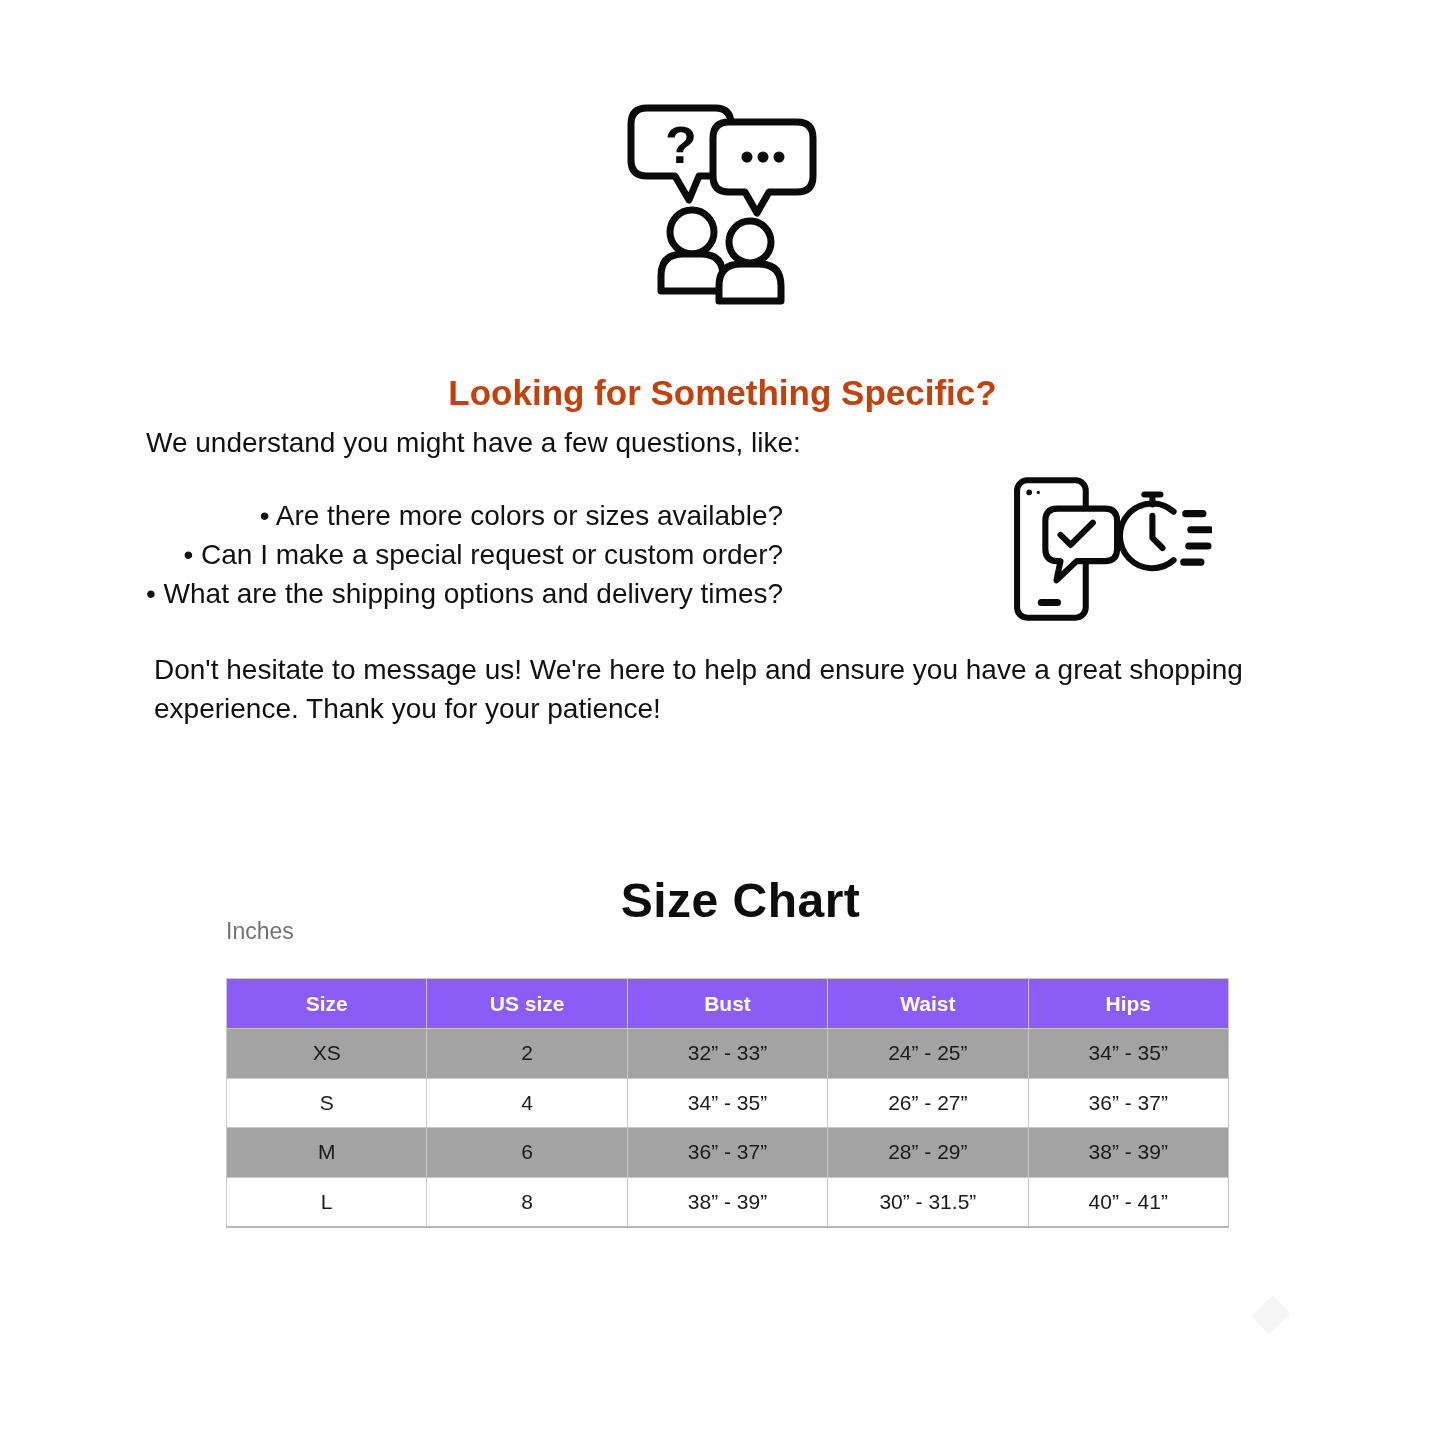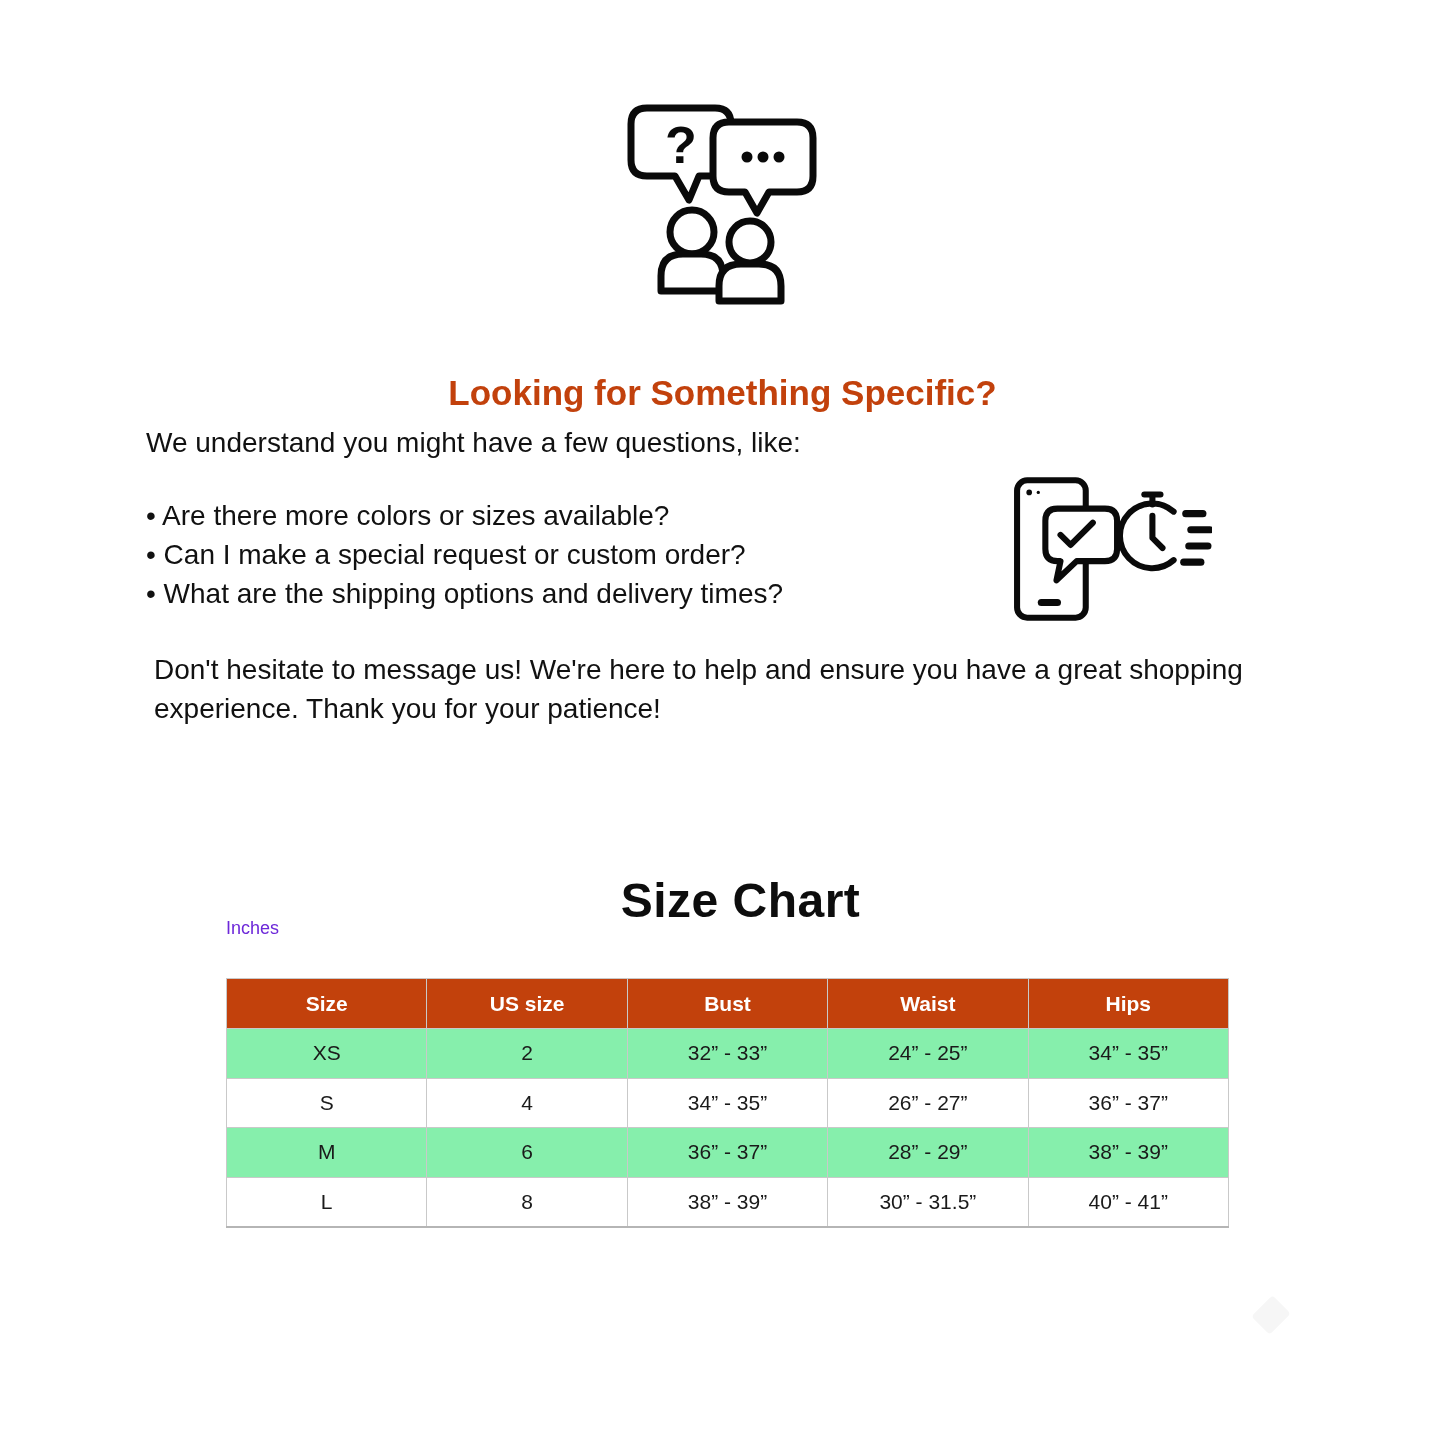--- a/index.html
+++ b/index.html
@@ -20,61 +20,61 @@
   
   .hero-title {
     left: 0; right: 0; top: 350px;
     text-align: center;
     font-size: 35px; font-weight: 700;
     color: #c2410c;
   }
 
   
   .intro-line   { left: 146px; top: 424px; font-size: 28px; line-height: 38px; }
-  .question-list{ left: 146px; top: 496px; font-size: 28px; line-height: 39px; }
+  .question-list{ left: 146px; top: 496px; font-size: 28px; line-height: 39px; text-align: right; }
   .closing-text { left: 154px; top: 650px; width: 1230px; font-size: 28px; line-height: 39px; }
 
   
   .phone-icon-wrap { left: 1010px; top: 473px; }
   .phone-icon-wrap svg { width: 202px; height: 152px; }
 
   
   .size-chart-title {
     left: 0; right: 0; top: 833px;
     text-align: center;
     font-size: 48px; font-weight: 700; color: #0d0d0d;
     letter-spacing: 0.5px;
     padding-left: 36px;
   }
-  .unit-label { left: 226px; top: 918px; font-size: 18px; color: #6d28d9; }
+  .unit-label { left: 226px; top: 918px; font-size: 23px; color: #737373; }
 
   table.size-chart {
     position: absolute; left: 226px; top: 978px;
     width: 1003px;
     border-collapse: collapse;
     table-layout: fixed;
     font-size: 21px;
     color: #1a1a1a;
     border: 1px solid #c9c9c9;
     border-bottom: 2px solid #b5b5b5;
   }
   table.size-chart th, table.size-chart td {
     border: 1px solid #c9c9c9;
     text-align: center;
     vertical-align: middle;
     padding: 0;
   }
   table.size-chart th {
-    background: #c2410c;
+    background: #8b5cf6;
     color: #ffffff;
     font-weight: 700;
     height: 49px;
   }
   table.size-chart td { height: 48.6px; background: #ffffff; }
-  table.size-chart tr.alt td { background: #86efac; margin-left: 39px; }
+  table.size-chart tr.alt td { background: #a3a3a3; margin-left: 39px; }
 
   
   .watermark {
     left: 1258px; top: 1300px;
     width: 26px; height: 30px;
     background: rgba(0,0,0,0.035);
     transform: rotate(45deg);
     border-radius: 4px;
   }
 </style>

